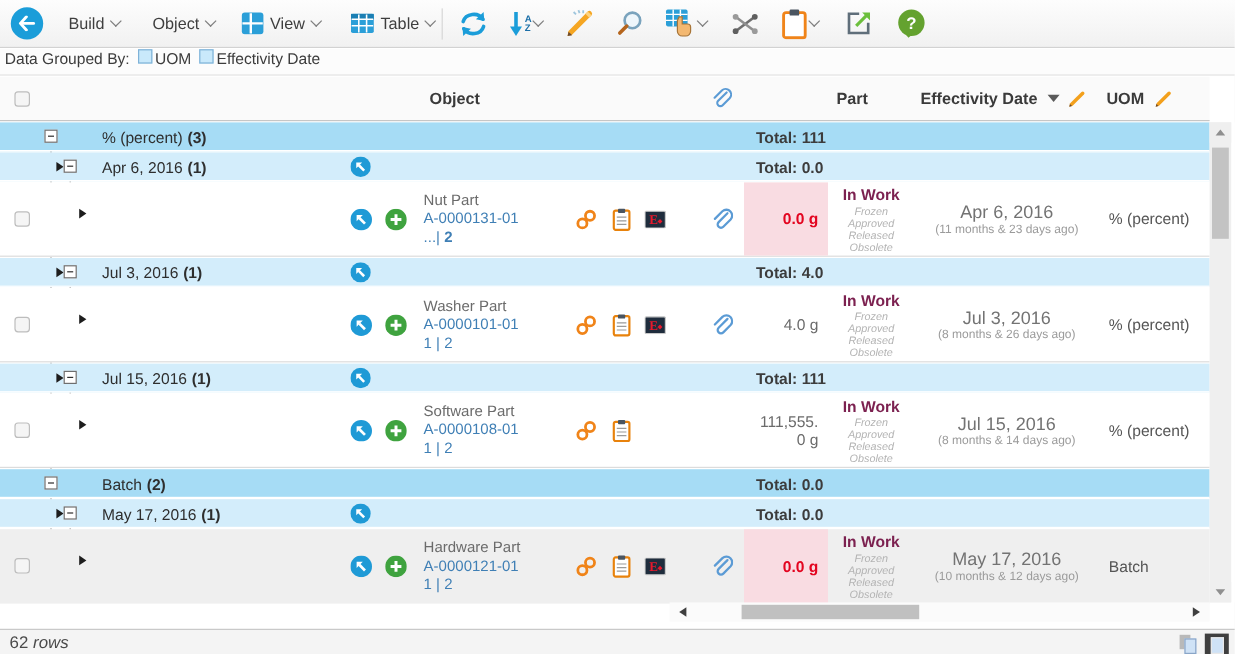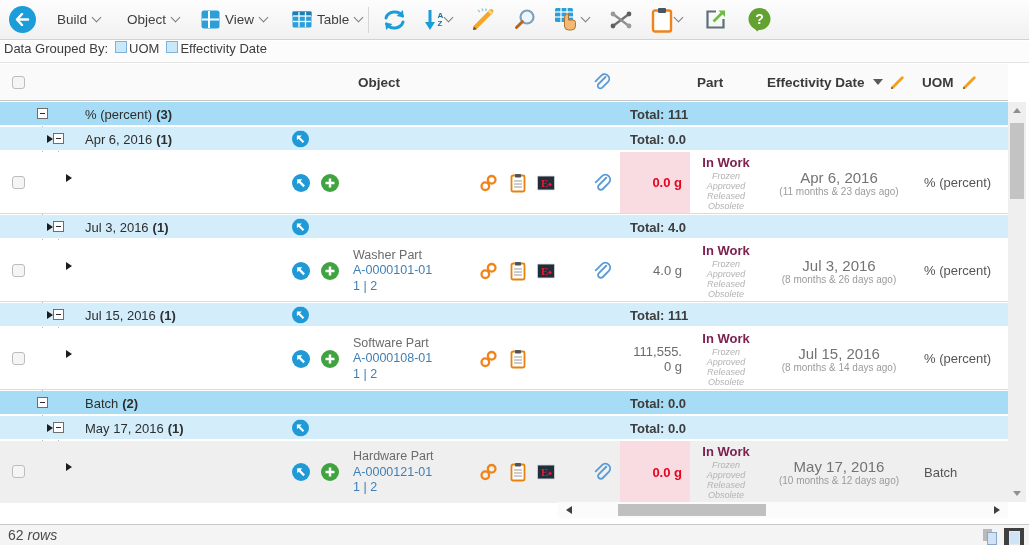--- a/index.html
+++ b/index.html
@@ -313,20 +313,26 @@
       <svg class="ricon" style="left:292px" width="18" height="18" viewBox="0 0 16 16">
         <circle cx="8" cy="8" r="8" fill="#1f9ad6"></circle>
           <path d="M10.8 11 L6.6 6.8" stroke="#fff" stroke-width="2"></path>
           <path d="M4.6 9.2 L4.6 4.6 L9.2 4.6 Z" fill="#fff"></path>
       </svg>
       <svg class="ricon" style="left:321px" width="18" height="18" viewBox="0 0 16 16">
         <circle cx="8" cy="8" r="8" fill="#3fa33f"></circle>
           <line x1="8" y1="4" x2="8" y2="12" stroke="#fff" stroke-width="2.2"></line>
           <line x1="4" y1="8" x2="12" y2="8" stroke="#fff" stroke-width="2.2"></line>
       </svg>
+      <div class="obj-block">
+        <div class="obj-name">Nut Part</div>
+        <div class="obj-link">A-0000131-01</div>
+        <div><span class="obj-link">...|</span>
+             <span class="obj-link bold2">2</span></div>
+      </div>
       <svg class="ricon" style="left:479px" width="19" height="19" viewBox="0 0 18 18">
         <circle cx="6" cy="12" r="3.6" fill="none" stroke="#f08419" stroke-width="2.2"></circle>
         <circle cx="12" cy="6" r="3.6" fill="none" stroke="#f08419" stroke-width="2.2"></circle>
       </svg>
       <svg class="ricon" style="left:510px" width="16" height="20" viewBox="0 0 16 20">
         <rect x="1.5" y="2.5" width="13" height="16" rx="1.5" fill="#fff" stroke="#e8820c" stroke-width="1.8"></rect>
         <rect x="5" y="1" width="6" height="3.5" rx="0.8" fill="#4a5561"></rect>
         <line x1="4" y1="8" x2="12" y2="8" stroke="#9a9a9a" stroke-width="1"></line>
         <line x1="4" y1="11" x2="12" y2="11" stroke="#9a9a9a" stroke-width="1"></line>
         <line x1="4" y1="14" x2="12" y2="14" stroke="#9a9a9a" stroke-width="1"></line>

